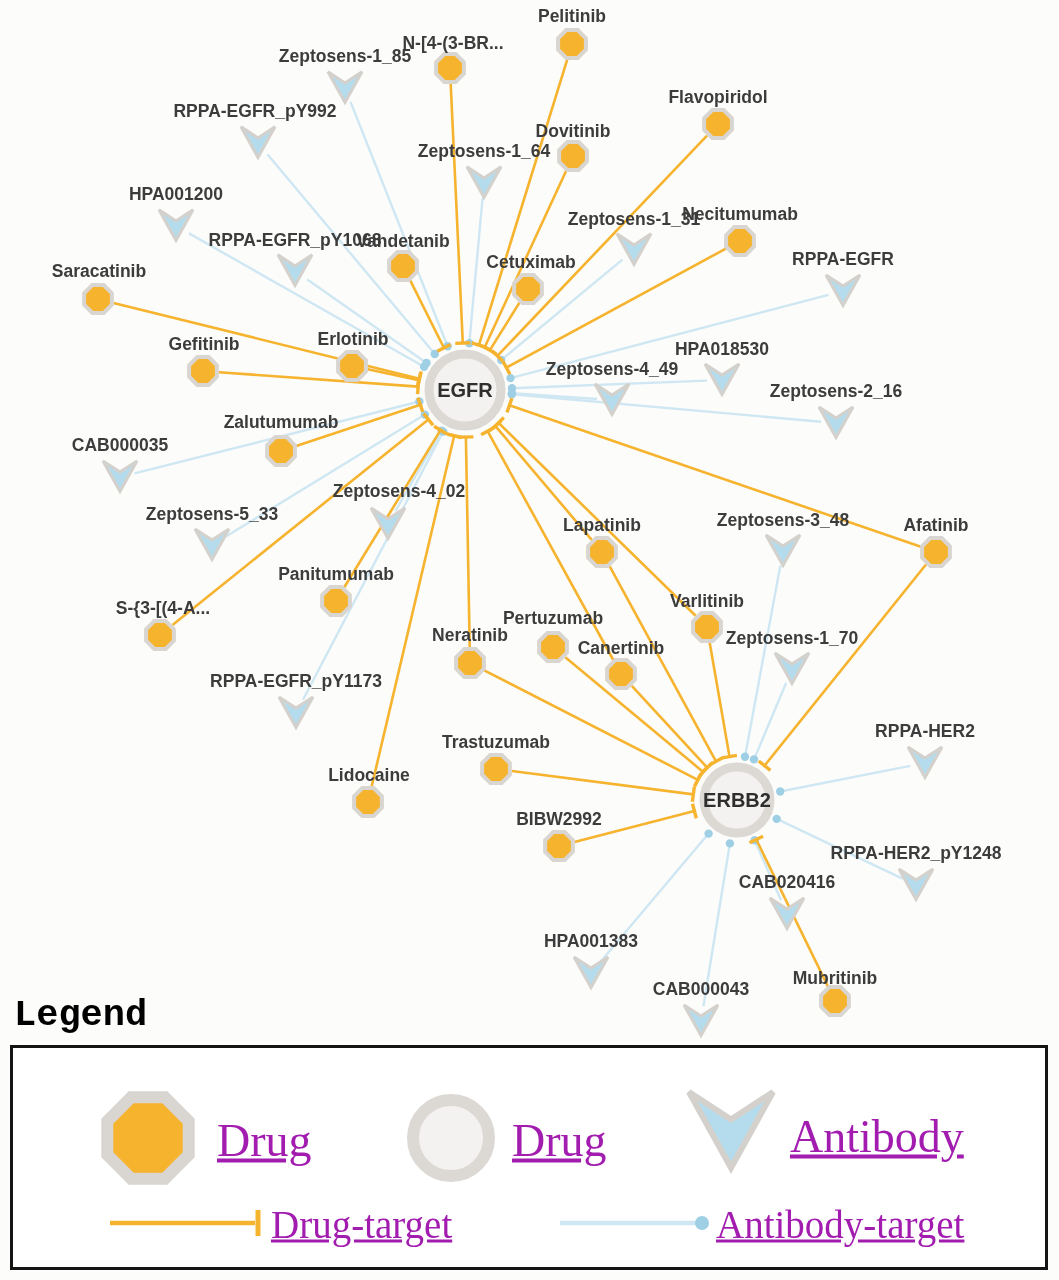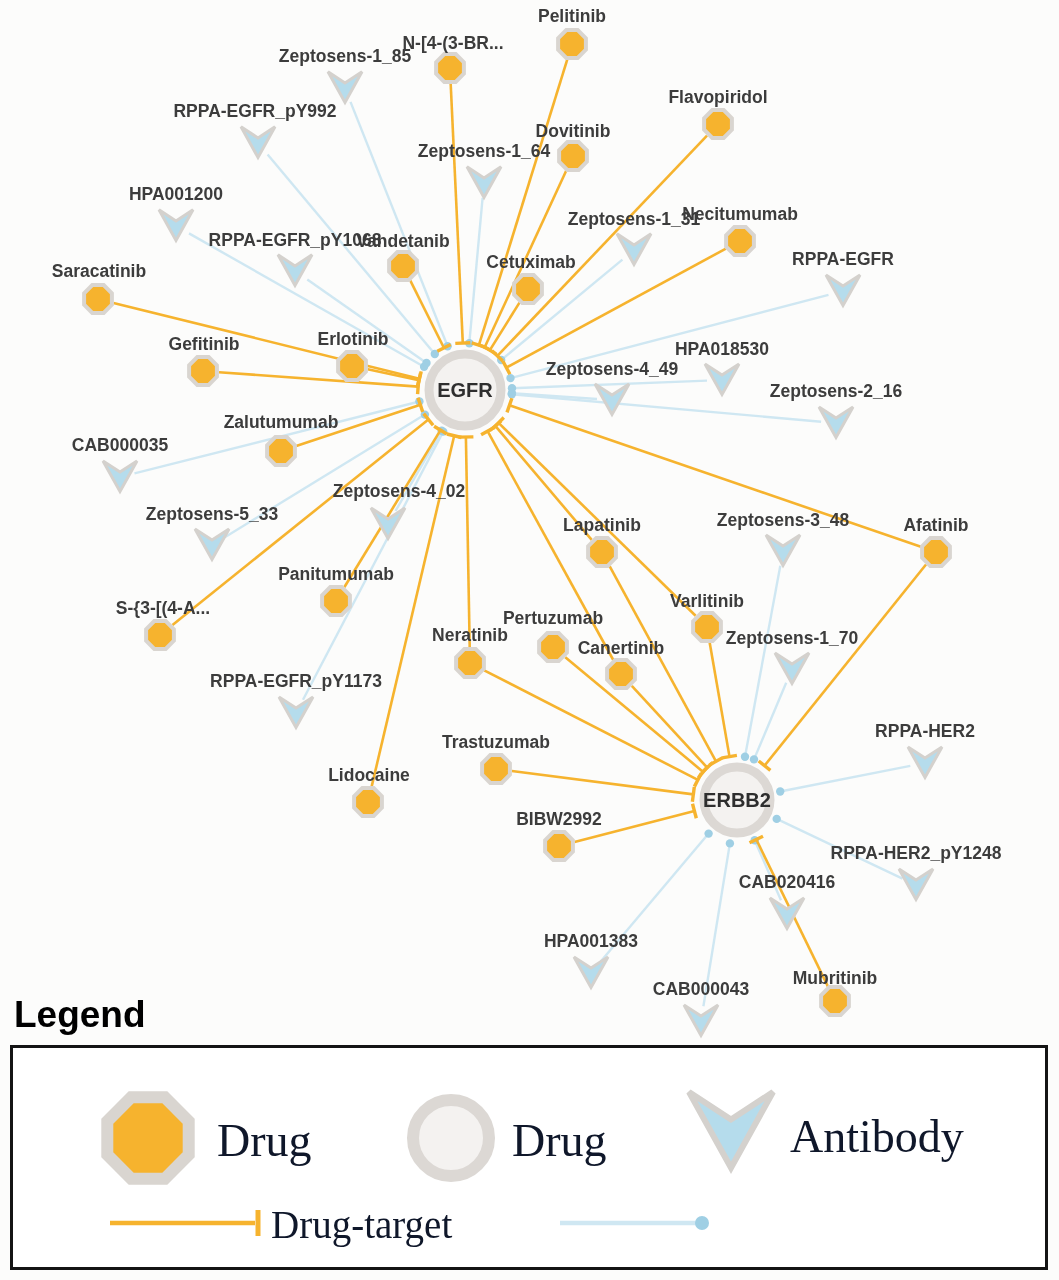--- a/index.html
+++ b/index.html
@@ -18,34 +18,34 @@
     dominant-baseline: central;
   }
   .gene-label {
     font-family: "Liberation Sans", sans-serif;
     font-size: 20px; font-weight: bold;
     fill: #2E2E2E;
     dominant-baseline: central;
   }
   .legend-title {
     position: absolute; left: 14px; top: 994px;
-    font-family: Liberation Sans, sans-serif;
+    font-family: Liberation Mono, monospace;
     font-size: 37px; font-weight: bold; color: #000;
   }
   .legend-box {
     position: absolute; left: 10px; top: 1045px;
     width: 1032px; height: 219px;
     border: 3px solid #141414;
     background: #FFFFFF;
   }
   #legend-svg { position: absolute; left: 0; top: 0; }
   .lg-label {
     position: absolute; transform: translateY(-50%);
     font-family: "Liberation Serif", serif;
-    color: #0f172a; white-space: nowrap;
+    color: #a21caf; white-space: nowrap; text-decoration: underline;
   }
   .lg-big { font-size: 46px; }
   .lg-small { font-size: 39px; }
 </style>
 </head>
 <body>
 
 <div class="stage">
 
   <svg id="graph" width="1059" height="1280" viewBox="0 0 1059 1280">
@@ -359,15 +359,16 @@
         <g>
           <line x1="547" y1="175" x2="683" y2="175" stroke="#CFE7F2" stroke-width="4.5"></line>
           <circle cx="689" cy="175" r="7" fill="#9FCFE4"></circle>
         </g>
       </svg>
 
     <span class="lg-label lg-big" style="left:204px; top:92px;">Drug</span>
     <span class="lg-label lg-big" style="left:499px; top:92px;">Drug</span>
     <span class="lg-label lg-small" style="left:258px; top:176px;">Drug-target</span>
     <span class="lg-label lg-big" style="left:777px; top:88px;">Antibody</span>
+    <span class="lg-label lg-small" style="left:703px; top:176px;">Antibody-target</span>
   </div>
 
 </div>
 
 </body></html>

